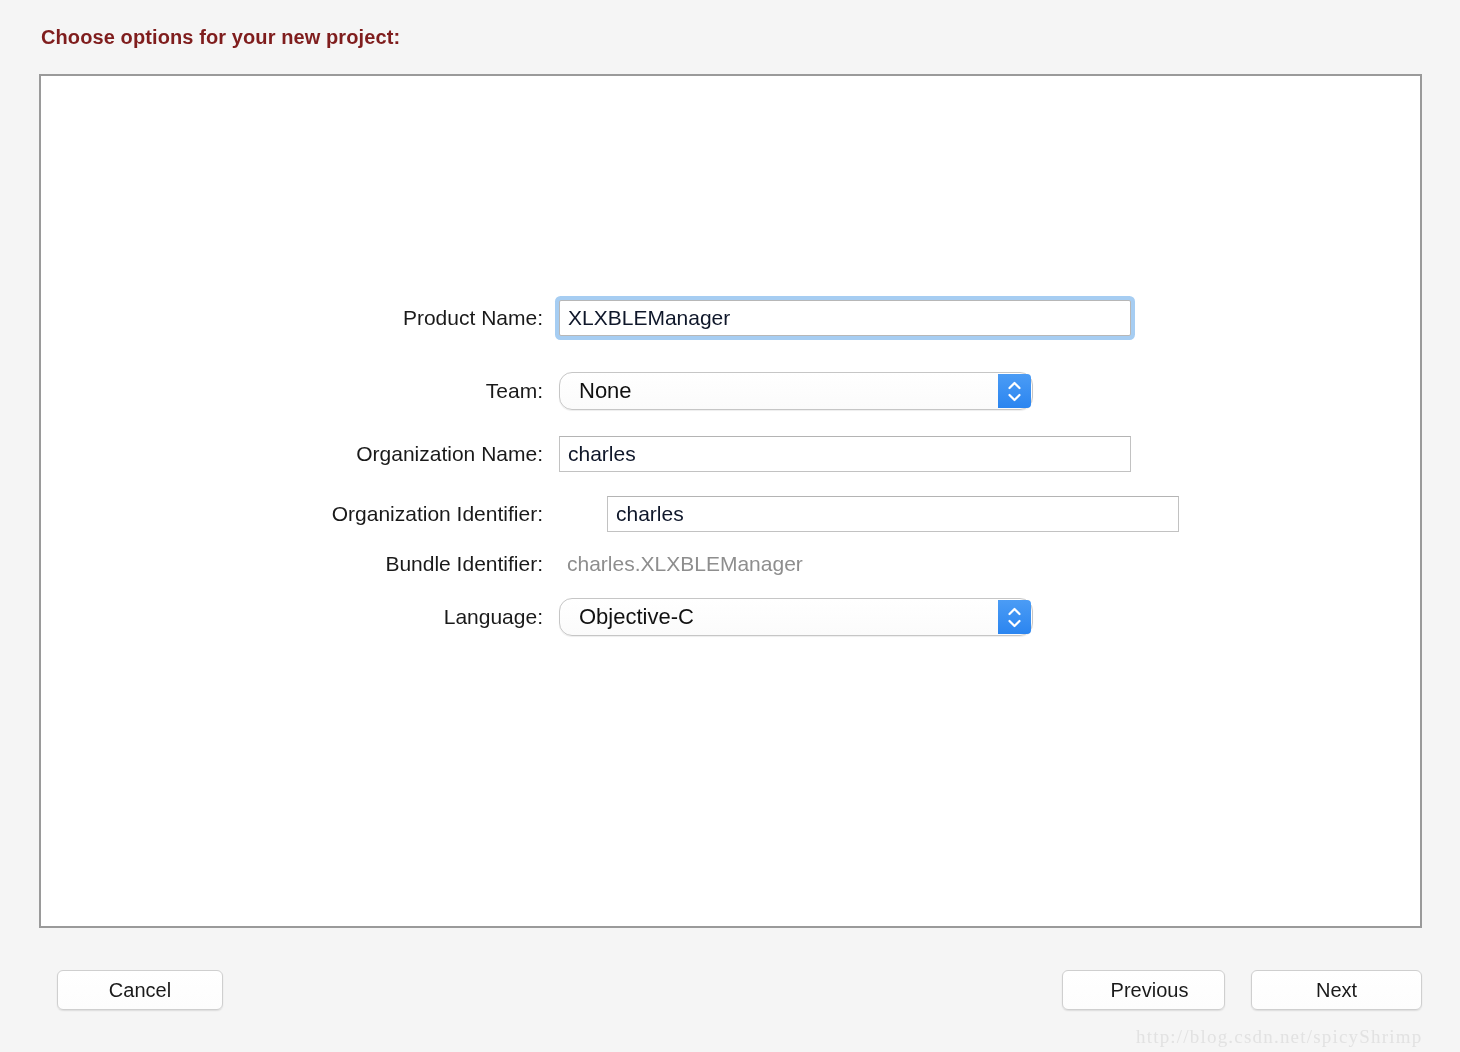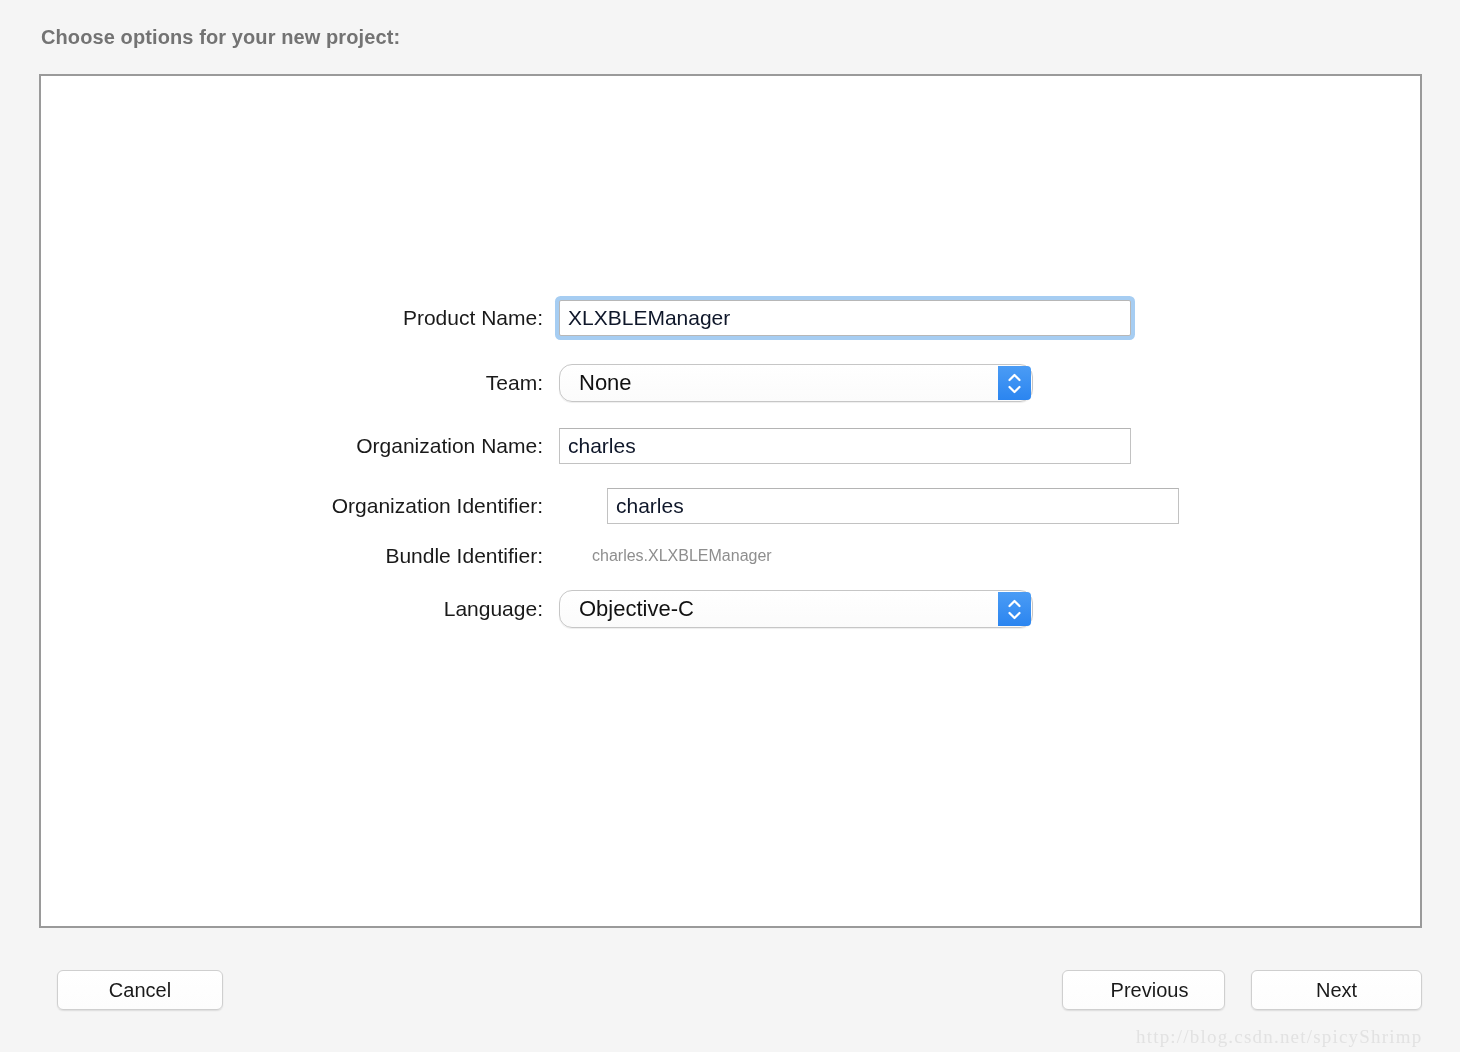--- a/index.html
+++ b/index.html
@@ -16,21 +16,21 @@
     overflow: hidden;
   }
 
   
   #dialog-title {
     position: absolute;
     left: 41px;
     top: 26px;
     font-size: 20px;
     font-weight: bold;
-    color: #737373;
+    color: #7f1d1d;
     letter-spacing: 0.1px;
     white-space: nowrap;
   }
 
   
   #options-panel {
     position: absolute;
     left: 39px;
     top: 74px;
     width: 1383px;
@@ -122,27 +122,26 @@
     display: flex;
     flex-direction: column;
     align-items: center;
     justify-content: center;
     gap: 3px;
   }
   .stepper svg { display: block; }
 
   
   .static-value {
-    font-size: 16px;
+    font-size: 21px;
     color: #8e8e8e;
     padding-left: 8px;
     white-space: nowrap;
     width: 572px;
     box-sizing: border-box;
-    margin-left: 25px;
   }
 
   
   .checkbox-row {
     display: flex;
     align-items: center;
   }
   .checkbox-spacer { width: 518px; flex: 0 0 auto; }
   .checkbox-box {
     width: 23px;
@@ -198,21 +197,21 @@
 </style>
 </head>
 <body>
 
 <div id="dialog-title">Choose options for your new project:</div>
 
 <div id="options-panel">
 
   <div id="options-form">
 
-    <div class="form-row" style="margin-bottom: 28px;">
+    <div class="form-row" style="margin-bottom: 36px;">
       <div class="form-label">Product Name:</div>
       <div class="form-control">
         <span class="focus-wrap">
           <input class="text-field focused" type="text" value="XLXBLEManager" style="">
         </span>
       </div>
     </div>
 
     <div class="form-row" style="margin-bottom: 26px; margin-top: 12px;">
       <div class="form-label">Team:</div>

